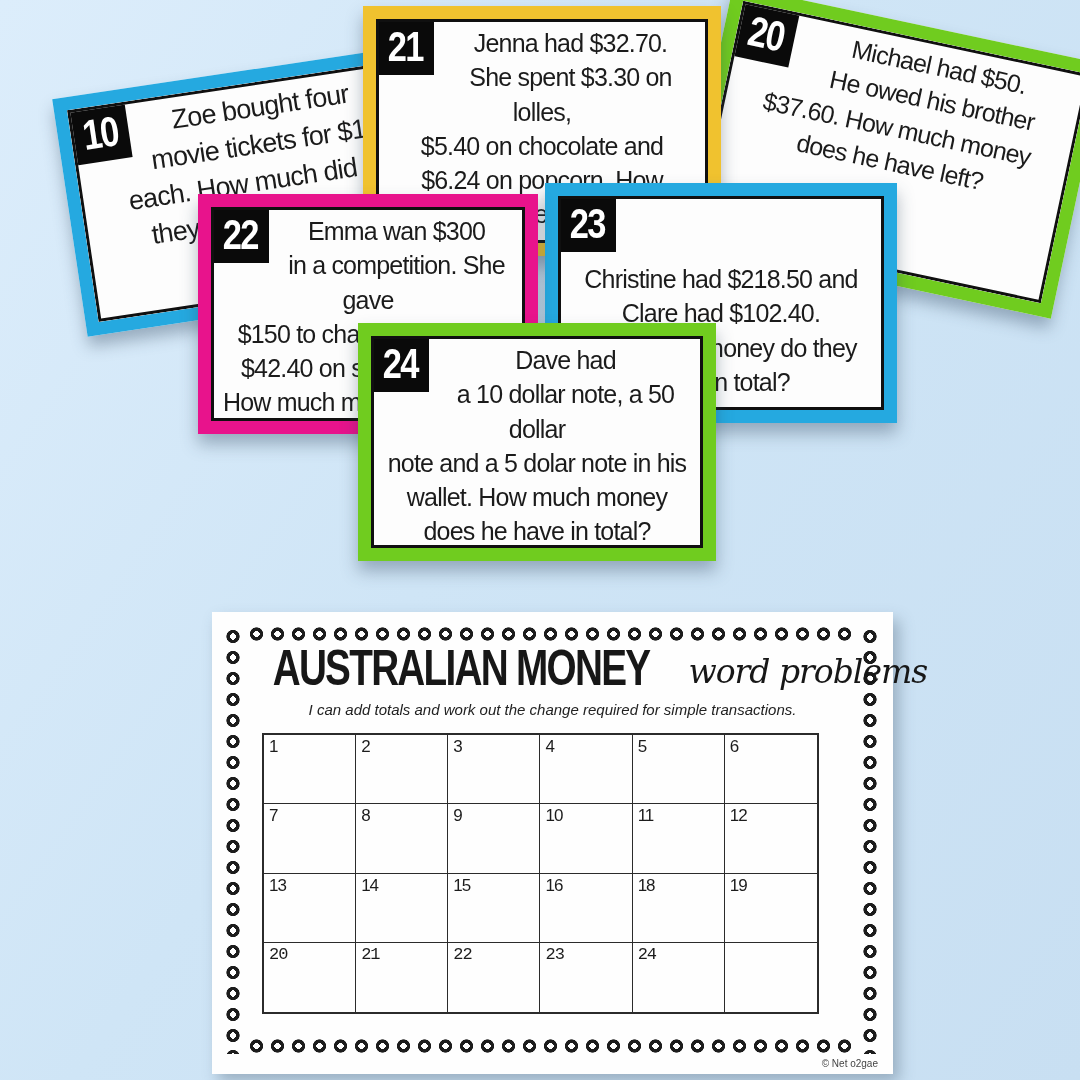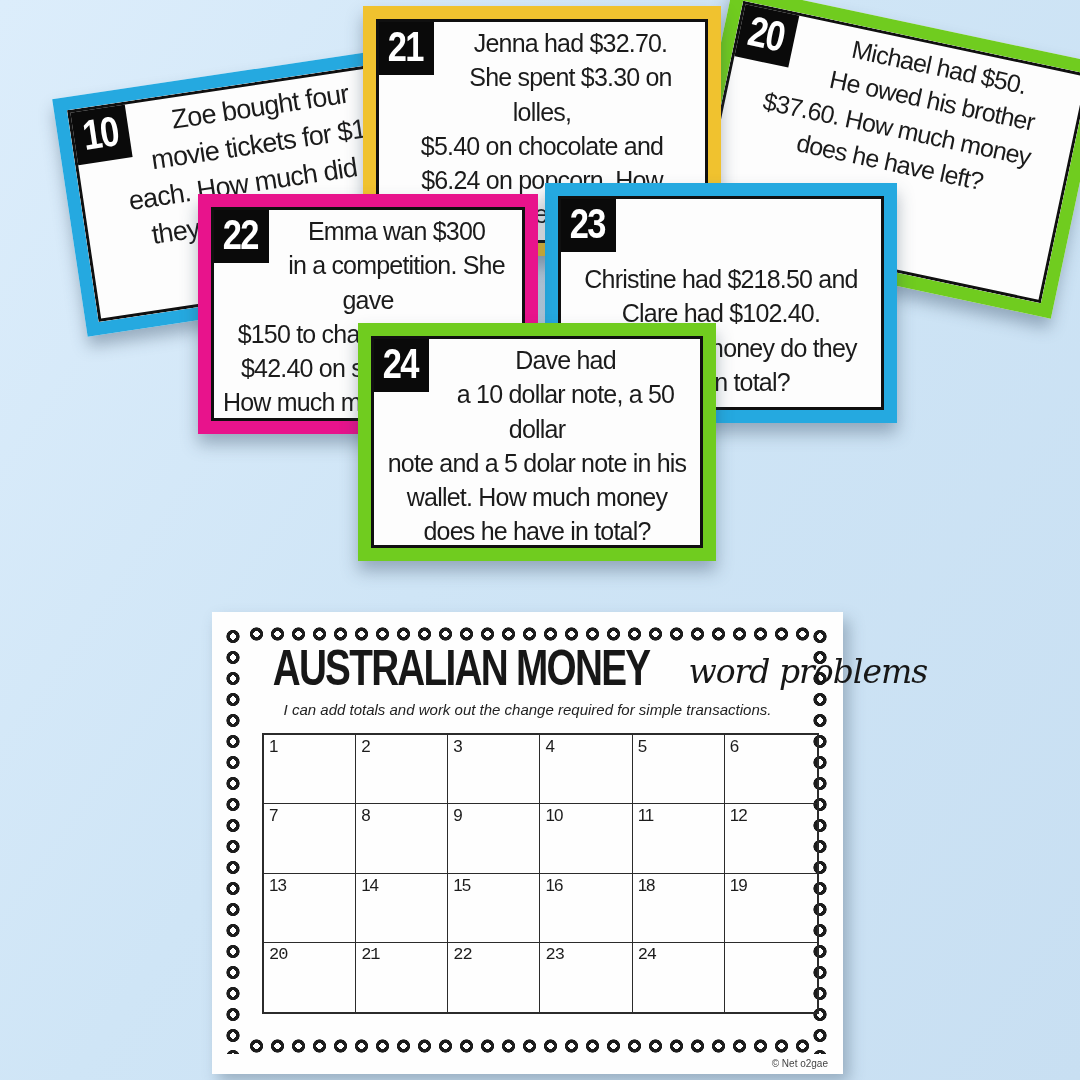--- a/index.html
+++ b/index.html
@@ -47,21 +47,21 @@
   .card-10 .card-text { font-size:27px; }
   .card-20 { left:702px; top:22px;  width:380px; height:260px; transform:rotate(12deg);  z-index:2; }
   .card-21 { left:363px; top:6px;   width:358px; height:250px; z-index:3; }
   .card-23 { left:545px; top:183px; width:352px; height:240px; z-index:4; }
   .card-23 .card-text { clear:left; padding-top:8px; }
   .card-22 { left:198px; top:194px; width:340px; height:240px; z-index:5; }
   .card-24 { left:358px; top:323px; width:358px; height:238px; z-index:6; }
 
   
   .worksheet {
-    position:absolute; left:212px; top:612px; width:631px; height:462px;
+    position:absolute; left:212px; top:612px; width:681px; height:462px;
     background:#fefefe; z-index:7;
     box-shadow:6px 8px 14px rgba(60,80,100,.35);
     color:#1c1c1c;
   }
   .dot-ring-h, .dot-ring-v { position:absolute; }
   .dot-ring-h {
     height:16px; left:34px; right:34px;
     background-image:radial-gradient(circle at 50% 50%, #fff 0 3.1px, #1c1c1c 3.1px 6.3px, rgba(0,0,0,0) 6.9px);
     background-size:21px 16px; background-repeat:repeat-x;
   }

